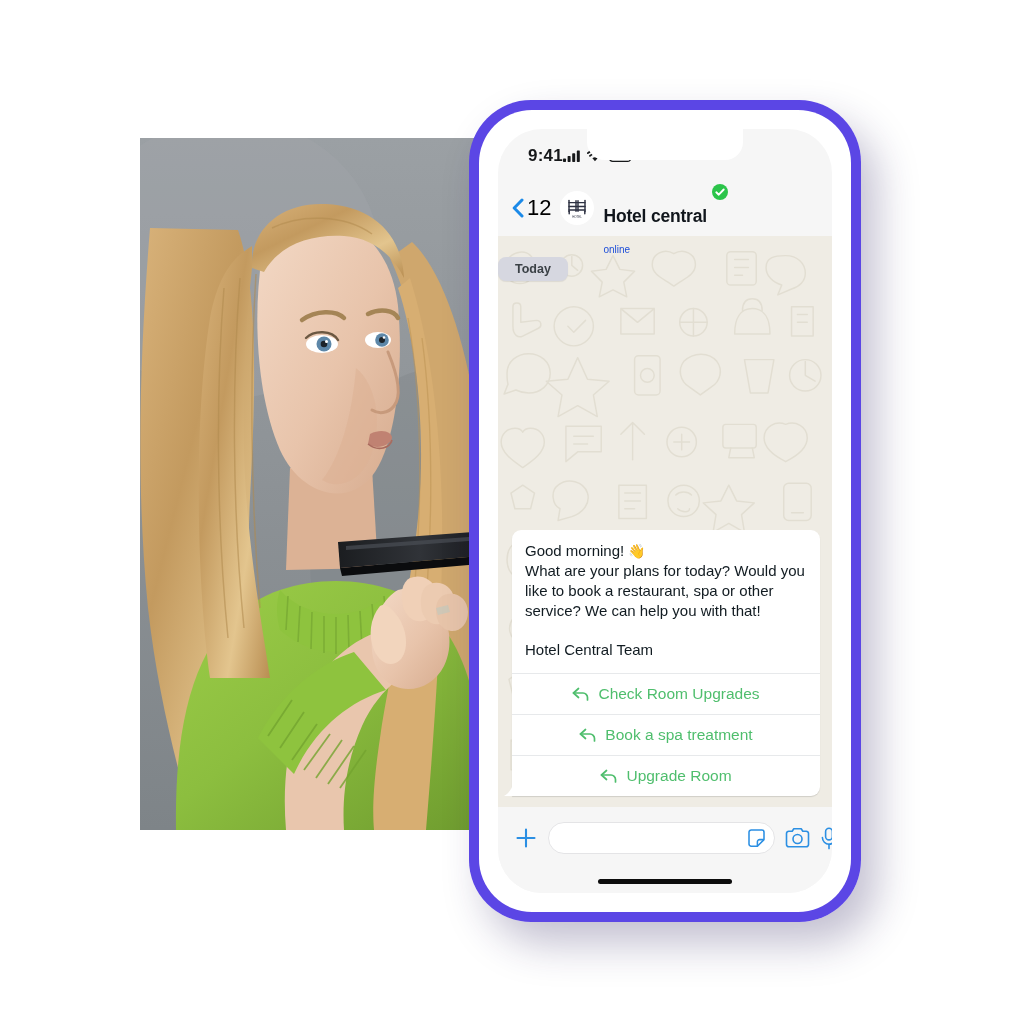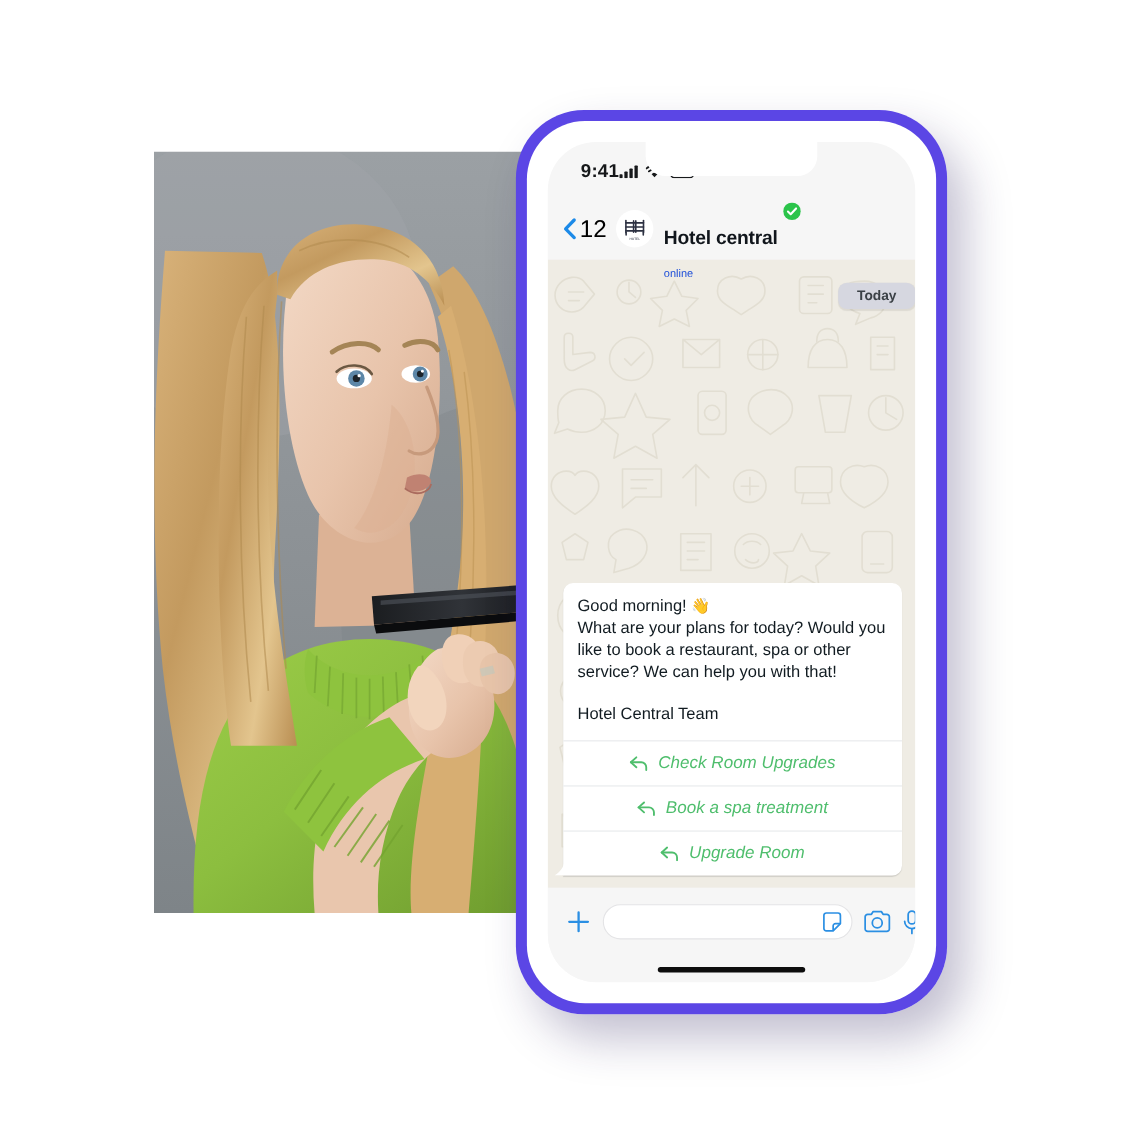--- a/index.html
+++ b/index.html
@@ -193,21 +193,21 @@
     inset: 0;
     background: #efece4;
   }
   .wallpaper svg { position: absolute; inset: 0; width: 100%; height: 100%; }
 
   .day-chip-row {
     position: absolute;
     top: 21px;
     left: 0; right: 0;
     display: flex;
-    justify-content: flex-end;
+    justify-content: flex-start;
     z-index: 3;
   }
   .day-chip {
     background: #d6d7e0;
     color: #3b4146;
     font-size: 12.5px;
     font-weight: bold;
     padding: 5px 17px;
     border-radius: 8px;
     box-shadow: 0 1px 1px rgba(0,0,0,0.08);
@@ -249,21 +249,20 @@
     border-top: 1px solid #e7e9eb;
     text-align: center;
     padding: 11px 8px;
     color: #4fbe6d;
     font-size: 15.5px;
     cursor: pointer;
     display: flex;
     align-items: center;
     justify-content: center;
     gap: 9px;
-    font-style: italic;
   }
   .btn-row svg { flex-shrink: 0; }
 
   
   .input-bar {
     position: absolute;
     bottom: 0; left: 0; right: 0;
     height: 86px;
     background: #f6f6f6;
     z-index: 10;

